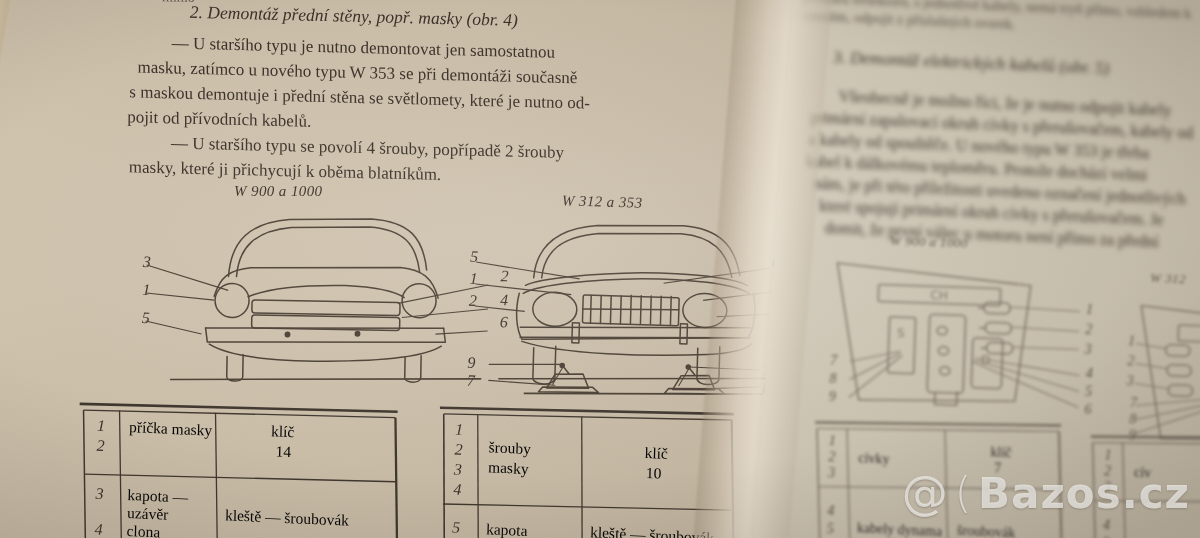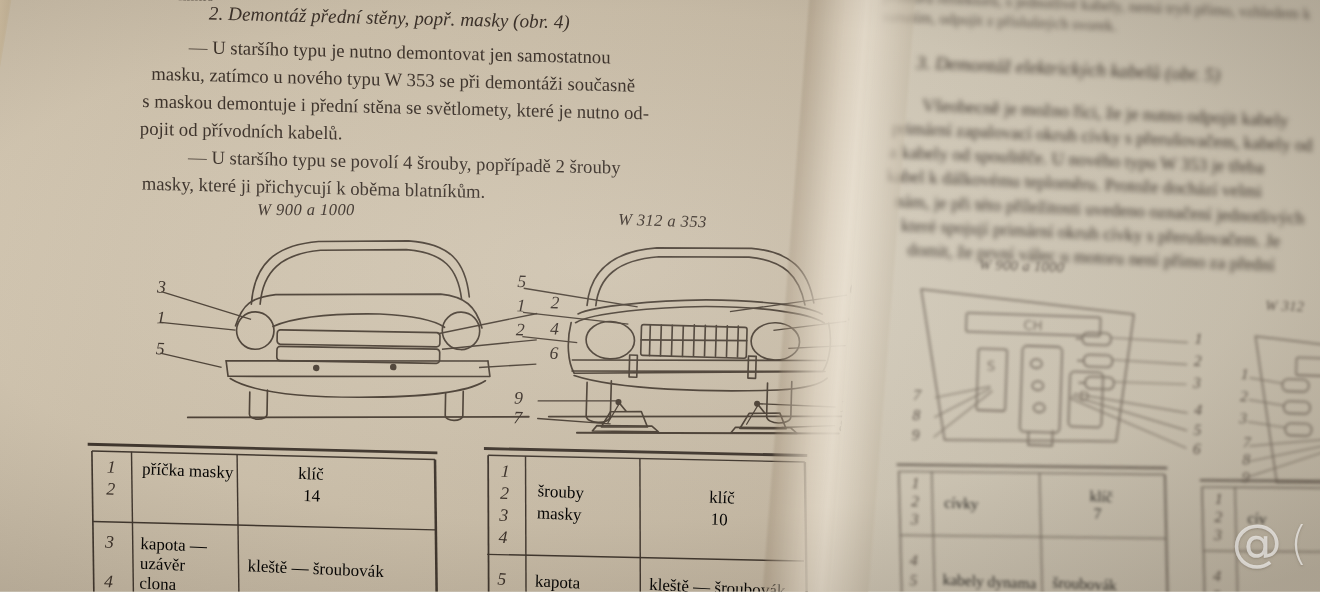--- a/index.html
+++ b/index.html
@@ -441,14 +441,15 @@
   <div class="gutter"></div>
 
   <div class="page-edge"></div>
   <div class="page-edge2"></div>
 
   <div class="vignette"></div>
 
   <div class="watermark">
     <span class="at">@</span>
     <span class="paren">(</span>
+    <span>Bazos.cz</span>
   </div>
 </div>
 
 </body></html>

